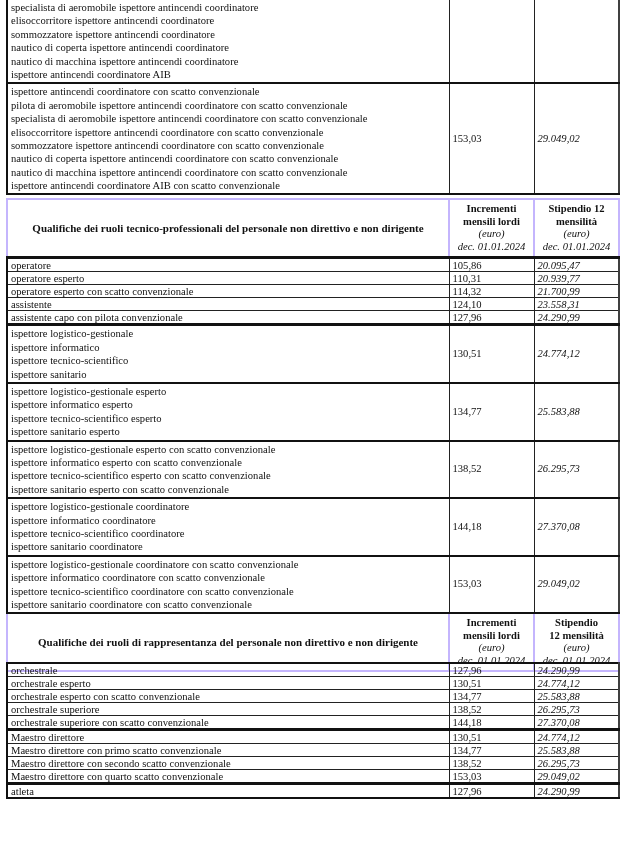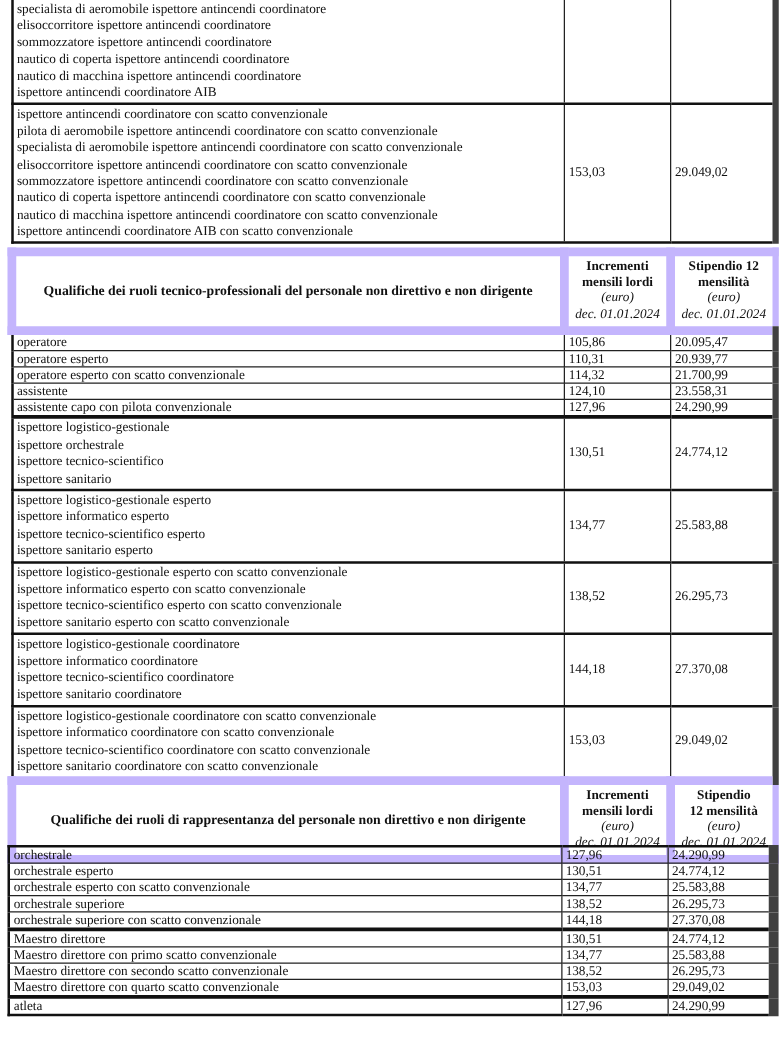--- a/index.html
+++ b/index.html
@@ -3,32 +3,32 @@
 <meta charset="utf-8">
 <style>
   html, body { margin: 0; padding: 0; background: #ffffff; }
   body { width: 623px; height: 845px; overflow: hidden; position: relative;
          font-family: "Liberation Serif", "DejaVu Serif", serif; color: #111; }
   table { border-collapse: collapse; position: absolute; left: 6px; width: 612px; table-layout: fixed; }
   col.c1 { width: 442px; } col.c2 { width: 85px; } col.c3 { width: 85px; }
   td, th { padding: 0 3px; font-size: 10.6px; line-height: 10.5px; vertical-align: middle; }
   td.desc { border-left: 2px solid #111; border-right: 1px solid #222; }
   td.num { text-align: left; border-right: 1px solid #222; }
-  td.num.last { border-right: 8px solid #404040; }
+  td.num.last { border-right: 2px solid #404040; font-style: italic; }
   tr.single td { border-bottom: 1px solid #222; height: 12px; line-height: 11px; }
   tr.group td { border-bottom: 2px solid #111; }
   tr.topthick td { border-top: 3px solid #111; }
   .lines div { white-space: nowrap; }
   th { font-weight: bold; text-align: center; border: 2px solid #111; }
   th.title { font-size: 11px; font-weight: bold; }
   th .sub { font-weight: normal; font-style: italic; }
   th .hdr { font-size: 10.6px; line-height: 11px; }
   #t1 { top: 0px; }
-  #t2 { top: 676px; }
-  .hdr-row th { height: 56px; border: 7px solid #c4b5fd; font-family: Liberation Serif, serif; }
+  #t2 { top: 662px; }
+  .hdr-row th { height: 56px; border: 2px solid #c4b5fd; font-family: Liberation Serif, serif; }
 </style>
 </head>
 <body>
 
 <table id="t1">
   <colgroup>
       <col class="c1">
       <col class="c2">
       <col class="c3">
     </colgroup>
@@ -98,21 +98,21 @@
         <td class="num last">23.558,31</td>
       </tr>
       <tr class="single ">
         <td class="desc" style="border-bottom: 2px solid rgb(17, 17, 17);">assistente capo con pilota convenzionale</td>
         <td class="num" style="border-bottom: 2px solid rgb(17, 17, 17);">127,96</td>
         <td class="num last" style="border-bottom: 2px solid rgb(17, 17, 17);">24.290,99</td>
       </tr>
       <tr class="group ">
         <td class="desc lines" style="padding-top: 1px; padding-bottom: 1px; border-top: 3px solid rgb(17, 17, 17);">
           <div style="height: 13.4px; line-height: 13.4px;">ispettore logistico-gestionale</div>
-          <div style="height: 13.4px; line-height: 13.4px;">ispettore orchestrale</div>
+          <div style="height: 13.4px; line-height: 13.4px;">ispettore informatico</div>
           <div style="height: 13.4px; line-height: 13.4px;">ispettore tecnico-scientifico</div>
           <div style="height: 13.4px; line-height: 13.4px;">ispettore sanitario</div>
         </td>
         <td class="num" style="border-top: 3px solid rgb(17, 17, 17);">130,51</td>
         <td class="num last" style="border-top: 3px solid rgb(17, 17, 17);">24.774,12</td>
       </tr>
       <tr class="group ">
         <td class="desc lines" style="padding-top: 1px; padding-bottom: 1px;">
           <div style="height: 13.4px; line-height: 13.4px;">ispettore logistico-gestionale esperto</div>
           <div style="height: 13.4px; line-height: 13.4px;">ispettore informatico esperto</div>

